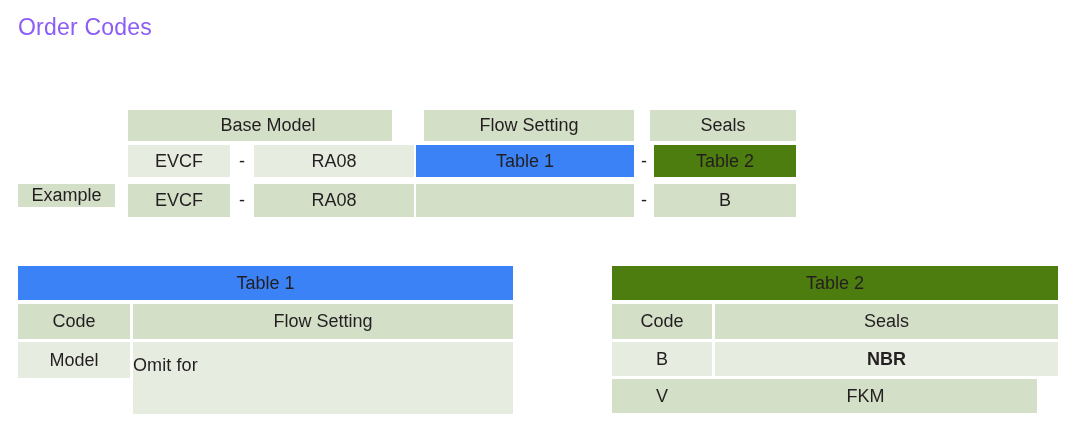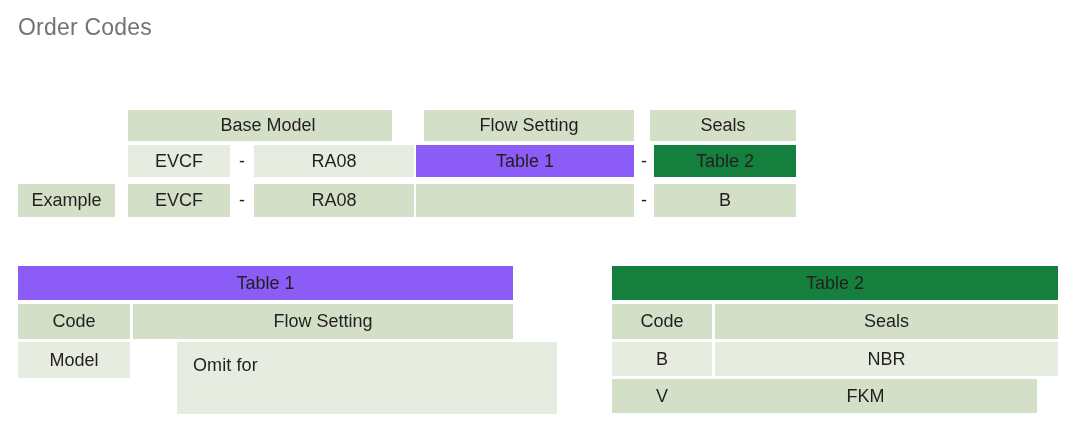--- a/index.html
+++ b/index.html
@@ -17,59 +17,57 @@
   }
 
   
   #page-title {
     position: absolute;
     left: 18px;
     top: 14px;
     font-size: 23px;
     font-weight: 400;
     letter-spacing: 0.2px;
-    color: #737373;
+    color: #8b5cf6;
     white-space: nowrap;
   }
 
   
   .cell {
     position: absolute;
     box-sizing: border-box;
     display: flex;
     align-items: center;
     justify-content: center;
     font-size: 18px;
     line-height: 1.15;
     color: #231f20;
     white-space: nowrap;
   }
   .cell.green-dark  { background: #d4dfc8; }
   .cell.green-light { background: #e7ece1; }
-  .cell.yellow      { background: #8b5cf6; }
-  .cell.blue        { background: #15803d; }
+  .cell.yellow      { background: #3b82f6; }
+  .cell.blue        { background: #4d7c0f; }
 
   
   .dash {
     position: absolute;
     display: flex;
     align-items: center;
     justify-content: center;
     font-size: 18px;
     color: #231f20;
     background: transparent;
   }
 
   
   .cell.multiline {
     display: block;
-    padding-left: 16px;
     padding-top: 8px;
     white-space: normal;
-    margin-left: 44px;
   }
   .cell.multiline .line {
     display: block;
     font-size: 18px;
     line-height: 31px;
     text-align: left;
     white-space: nowrap;
     letter-spacing: 0.1px;
   }
 </style>
@@ -89,21 +87,21 @@
 <div class="dash" style="left:230px; top:145px; width:24px; height:32px;">-</div>
 
 <div class="cell green-light" style="left:254px; top:145px; width:160px; height:32px;">RA08</div>
 
 <div class="cell yellow" style="left:416px; top:145px; width:218px; height:32px;">Table 1</div>
 
 <div class="dash" style="left:634px; top:145px; width:20px; height:32px;">-</div>
 
 <div class="cell blue" style="left:654px; top:145px; width:142px; height:32px;">Table 2</div>
 
-<div class="cell green-dark" style="left:18px; top:184px; width:97px; height:33px;">Example</div>
+<div class="cell green-dark" style="left:18px; top:184px; width:97px; height:23px;">Example</div>
 
 <div class="cell green-dark" style="left:128px; top:184px; width:102px; height:33px;">EVCF</div>
 
 <div class="dash" style="left:230px; top:184px; width:24px; height:33px;">-</div>
 
 <div class="cell green-dark" style="left:254px; top:184px; width:160px; height:33px;">RA08</div>
 
 <div class="cell green-dark" style="left:416px; top:184px; width:218px; height:33px;"></div>
 
 <div class="dash" style="left:634px; top:184px; width:20px; height:33px;">-</div>
@@ -123,17 +121,17 @@
 </div>
 
 <div class="cell blue" style="left:612px; top:266px; width:446px; height:34px;">Table 2</div>
 
 <div class="cell green-dark" style="left:612px; top:304px; width:100px; height:35px;">Code</div>
 
 <div class="cell green-dark" style="left:715px; top:304px; width:343px; height:35px;">Seals</div>
 
 <div class="cell green-light" style="left:612px; top:342px; width:100px; height:34px;">B</div>
 
-<div class="cell green-light" style="left:715px; top:342px; width:343px; height:34px;">NBR</div>
+<div class="cell green-light" style="left:715px; top:342px; width:343px; height:34px;font-weight:bold;">NBR</div>
 
 <div class="cell green-dark" style="left:612px; top:379px; width:100px; height:34px;">V</div>
 
 <div class="cell green-dark" style="left:694px; top:379px; width:343px; height:34px;">FKM</div>
 
 </body></html>

